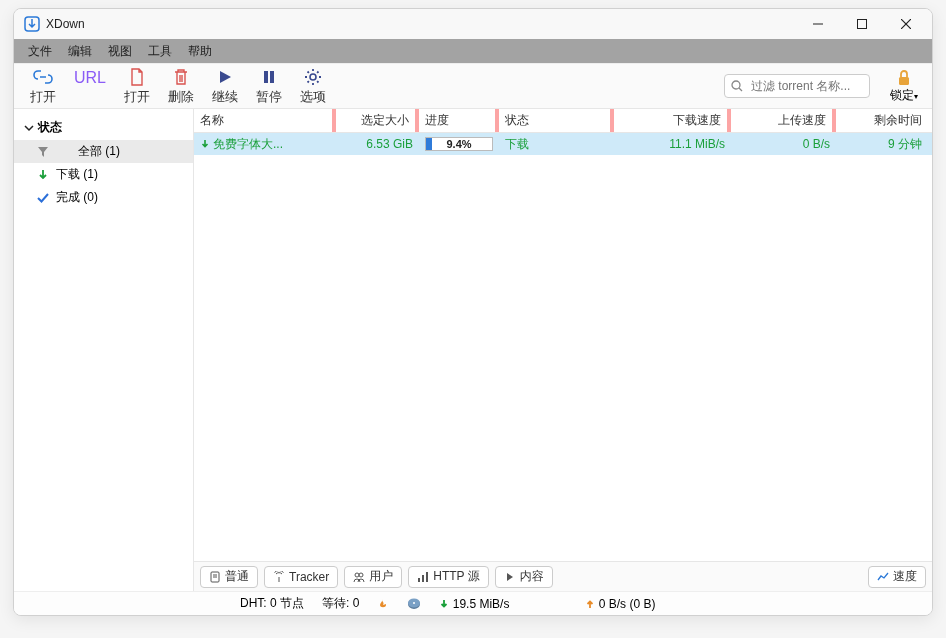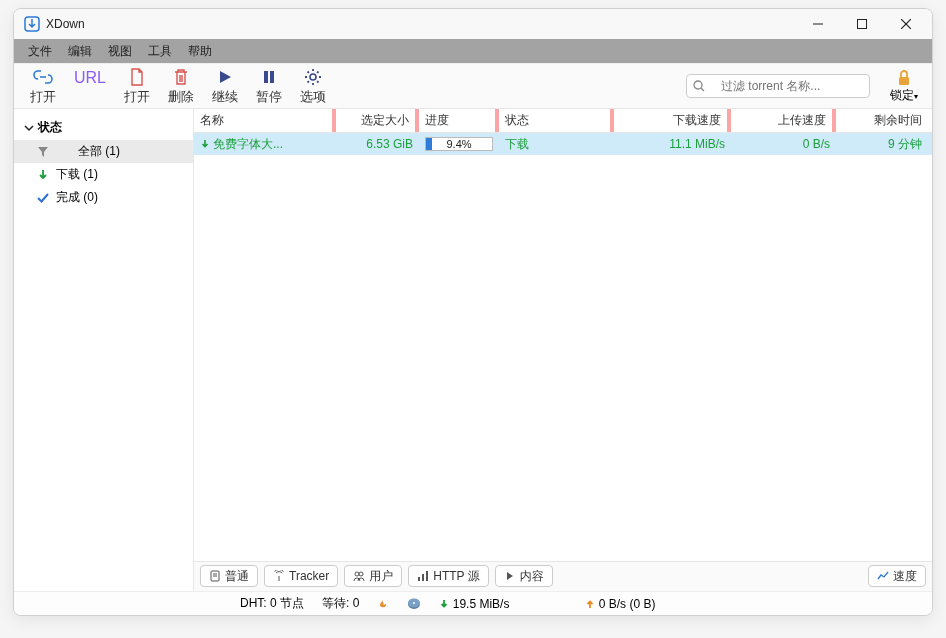--- a/index.html
+++ b/index.html
@@ -16,21 +16,21 @@
 
 .menubar { height: 24px; display: flex; align-items: center; padding: 0 6px; background: #a3a3a3; gap: 0; }
 .menubar .item { padding: 3px 8px; font-size: 12px; color: #222; }
 
 
 .toolbar { height: 46px; border-top: 1px solid #eee; border-bottom: 1px solid #e6e6e6; display: flex; align-items: center; padding: 0 8px; background: #fafafa; gap: 2px; }
 .tbtn { display: flex; flex-direction: column; align-items: center; justify-content: center; padding: 2px 8px; min-width: 38px; color: #333; }
 .tbtn .ic { height: 20px; display: flex; align-items: center; justify-content: center; }
 .tbtn .lbl { font-size: 13px; margin-top: 1px; }
 .toolbar .spacer { flex: 1; }
-.searchbox { width: 184px; height: 24px; border: 1px solid #ccc; border-radius: 4px; display: flex; align-items: center; padding: 0 6px; background: #fff; gap: 16px; }
+.searchbox { width: 146px; height: 24px; border: 1px solid #ccc; border-radius: 4px; display: flex; align-items: center; padding: 0 6px; background: #fff; gap: 8px; }
 .searchbox input { border: none; outline: none; flex: 1; font-size: 12px; color: #666; background: transparent; }
 .lockbtn { display: flex; flex-direction: column; align-items: center; margin-left: 12px; padding: 2px 6px; }
 .lockbtn .lbl { font-size: 11px; }
 
 
 .body { flex: 1; display: flex; overflow: hidden; }
 .sidebar { width: 180px; border-right: 1px solid #e6e6e6; padding: 8px 0; }
 .side-head { display: flex; align-items: center; gap: 4px; padding: 2px 10px 4px; font-weight: 600; }
 .side-item { display: flex; align-items: center; gap: 6px; padding: 3px 10px 3px 22px; }
 .side-item.sel { background: #eaeaea; gap: 28px; }
@@ -48,24 +48,24 @@
 .c-name { width: 142px; }
 .c-size { width: 83px; justify-content: flex-end; }
 .c-prog { width: 80px; }
 .c-stat { width: 115px; }
 .c-dl   { width: 117px; justify-content: flex-end; }
 .c-ul   { width: 105px; justify-content: flex-end; }
 .c-eta  { flex: 1; justify-content: flex-end; padding-right: 10px; }
 .green { color: #1a9f3a; }
 .progbar { width: 100%; height: 14px; border: 1px solid #bbb; background: #fff; position: relative; display: flex; align-items: center; justify-content: center; }
 .progbar .fill { position: absolute; left: 0; top: 0; bottom: 0; background: #2f7bd9; }
-.progbar .txt { position: relative; font-size: 11px; color: #222; }
-
-
-.tabbar { height: 30px; border-top: 1px solid #e6e6e6; display: flex; align-items: flex-start; padding: 3px 6px; gap: 6px; background: #fafafa; }
+.progbar .txt { position: relative; font-size: 11px; color: #222; font-weight: bold; }
+
+
+.tabbar { height: 30px; border-top: 1px solid #e6e6e6; display: flex; align-items: center; padding: 3px 6px; gap: 6px; background: #fafafa; }
 .tabbtn { height: 22px; display: flex; align-items: center; gap: 4px; border: 1px solid #ccc; border-radius: 4px; padding: 0 8px; background: #fff; color: #333; }
 .tabbar .spacer { flex: 1; }
 
 
 .status { height: 24px; border-top: 1px solid #eee; display: flex; align-items: center; padding: 0 8px; gap: 18px; font-size: 12px; background: #fdfdfd; color: #000000; }
 .status .spacer2 { flex: 0 0 200px; }
 
 svg { display: block; }
 </style>
 </head>

